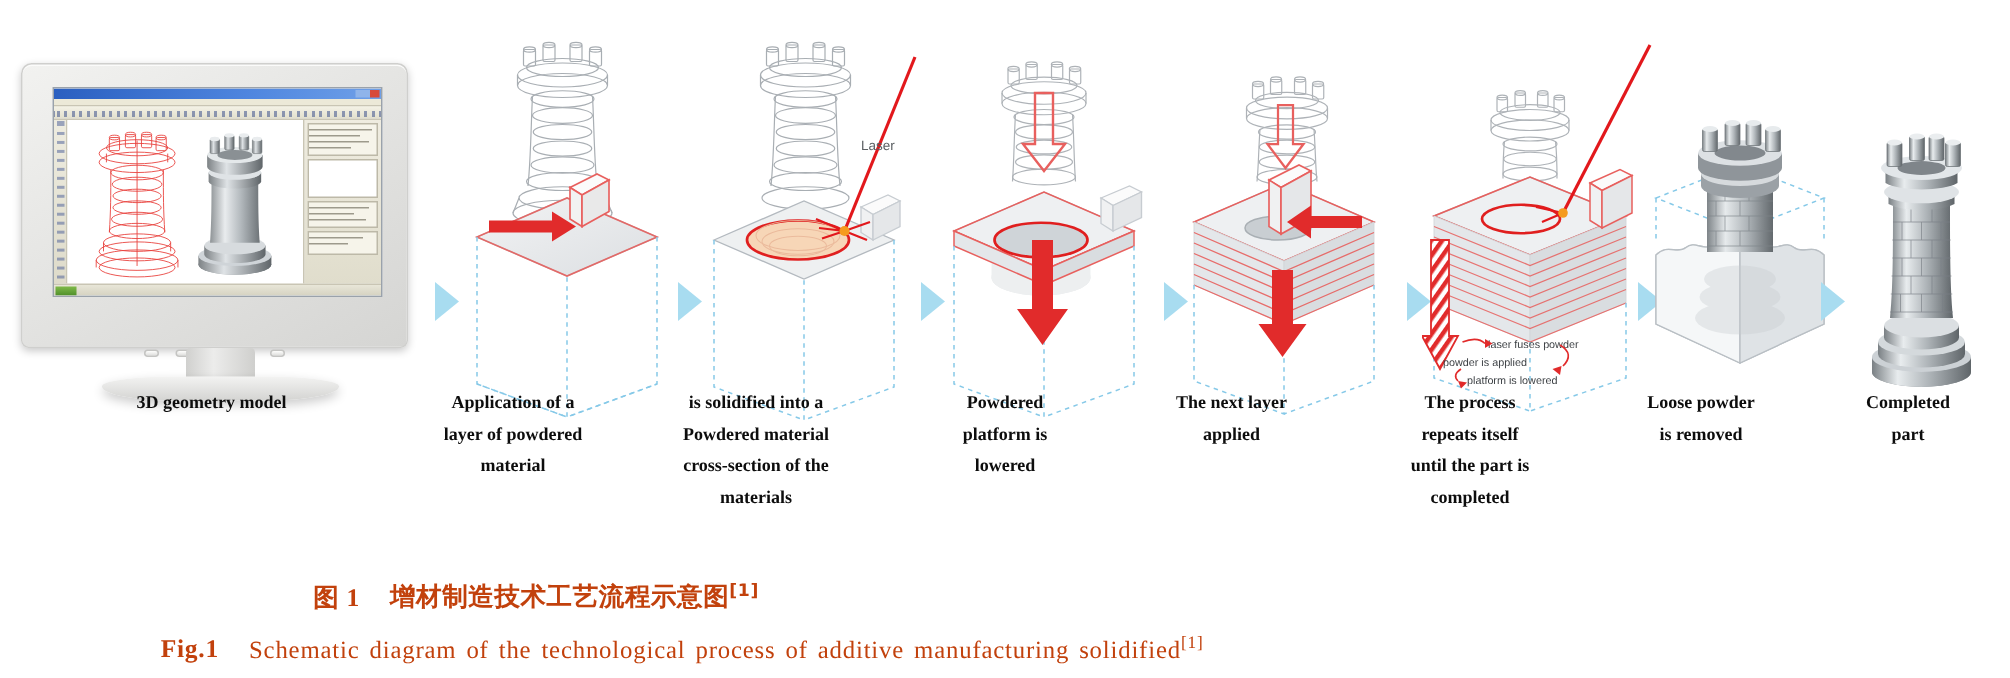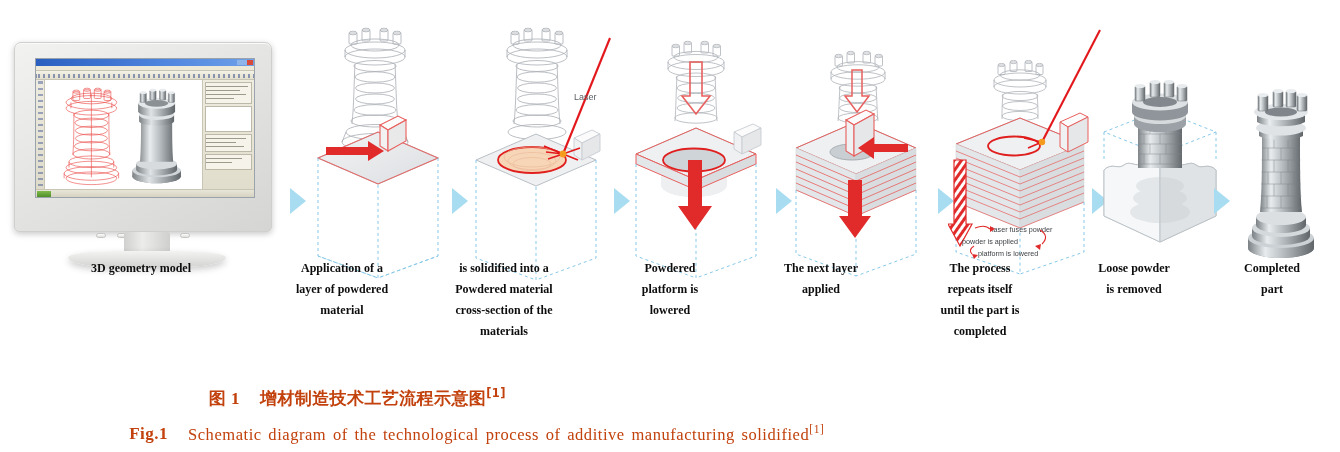--- a/index.html
+++ b/index.html
@@ -199,21 +199,21 @@
     color: #c2410c;
   }
   .cap-line .lead {
     font-weight: bold;
     width: 66px;
     text-align: right;
     flex: 0 0 auto;
     letter-spacing: .5px;
   }
   #caption-zh { padding-left: 174px; }
-  #caption-en { padding-left: 102px; }
+  #caption-en { padding-left: 80px; }
   .cap-line .body { padding-left: 20px; }
   #caption-zh .body {
     font-family: "DejaVu Sans", "Liberation Sans", sans-serif;
     font-weight: bold;
     font-size: 17px;
     letter-spacing: .4px;
   }
   #caption-en .body {
     font-family: "Liberation Serif", "DejaVu Serif", serif;
     font-size: 16.5px;

